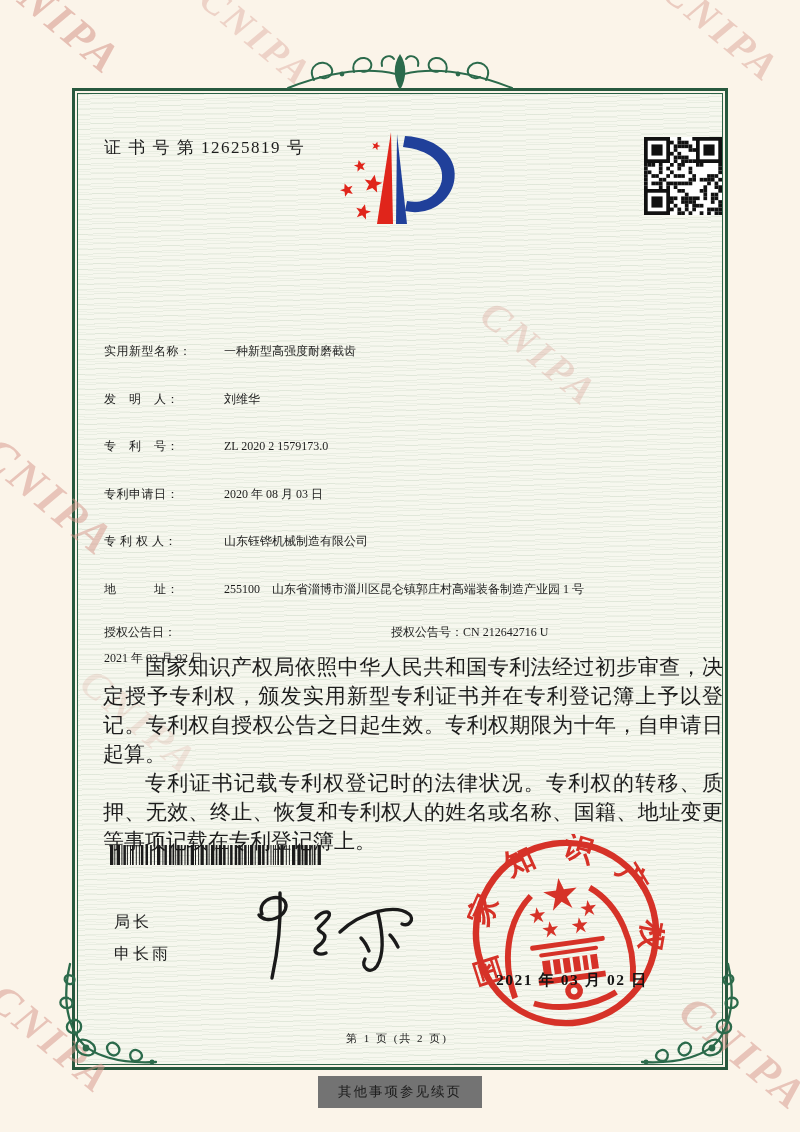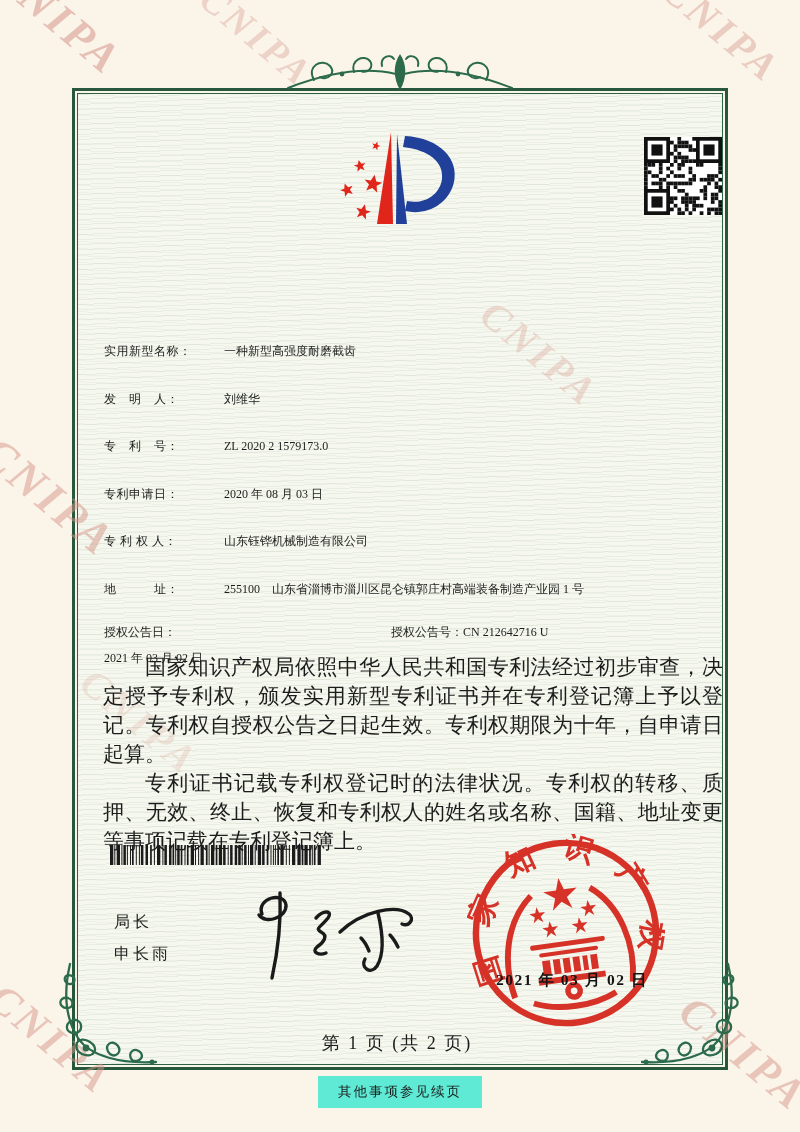--- a/index.html
+++ b/index.html
@@ -39,23 +39,23 @@
   .barcode{position:absolute;left:110px;top:845px;width:212px;height:20px;z-index:3;}
   .sig-label{position:absolute;left:114px;font-size:16px;font-family:"Liberation Sans",sans-serif;
              letter-spacing:3px;z-index:3;color:#222;}
   .sig-title{top:912px;}
   .sig-name{top:944px;}
   .signature{position:absolute;left:228px;top:886px;width:195px;height:102px;z-index:3;}
   .seal{position:absolute;left:467px;top:834px;width:198px;height:198px;z-index:4;opacity:0.95;}
   .seal-date{position:absolute;left:496px;top:970px;font-size:15.5px;font-weight:bold;
              letter-spacing:1.5px;color:#141414;z-index:5;}
   .footer-page{position:absolute;left:72px;width:650px;top:1031px;text-align:center;
-               font-size:18px;letter-spacing:2px;z-index:3;}
+               font-size:11px;letter-spacing:2px;z-index:3;}
   .continuation{position:absolute;left:50%;transform:translateX(-50%);top:1076px;
-                background:#5eead4;padding:7px 20px;font-size:13.5px;letter-spacing:2px;z-index:3;}
+                background:#737373;padding:7px 20px;font-size:13.5px;letter-spacing:2px;z-index:3;}
   svg{display:block;}
 </style>
 </head>
 <body>
 
 <div class="page">
 
   <span class="wm" style="left:-18px;top:-8px;font-size:44px;opacity:.55;">CNIPA</span>
   <span class="wm" style="left:190px;top:14px;font-size:38px;opacity:.35;">CNIPA</span>
   <span class="wm" style="left:652px;top:6px;font-size:40px;opacity:.42;">CNIPA</span>
@@ -105,20 +105,21 @@
       <path d="M12 36 C2 34 2 46 11 46 C18 46 18 38 12 36"></path>
       <path d="M20 58 C8 58 8 72 19 71 C27 70 27 60 20 58"></path>
       <path d="M34 80 C22 72 14 86 26 92 C38 97 44 86 34 80"></path>
       <path d="M54 92 C46 84 56 76 62 84 C66 90 60 96 54 92"></path>
       <path d="M76 98 C70 90 80 84 85 91 C88 96 82 101 76 98"></path>
     </g>
     <circle cx="30" cy="86" r="3.4" fill="#2b6a4b"></circle>
     <circle cx="96" cy="100" r="2.4" fill="#2b6a4b"></circle>
   </svg>
 
+  <div class="cert-no">证 书 号 第 12625819 号</div>
 
   <svg class="logo" viewBox="0 0 136 112">
     <defs>
       <path id="star" d="M0,-10 L2.94,-3.09 L9.51,-3.09 L4.05,1.18 L5.88,8.09 L0,4.2 L-5.88,8.09 L-4.05,1.18 L-9.51,-3.09 L-2.94,-3.09 Z"></path>
     </defs>
 
     <path d="M72 12 C108 14 126 36 121 58 C116 80 94 92 72 87 L74 77 C92 81 107 70 109 55 C111 38 96 26 70 23 Z" fill="#20409a"></path>
 
     <polygon points="64,10 74,100 63,100" fill="#20409a"></polygon>
 

